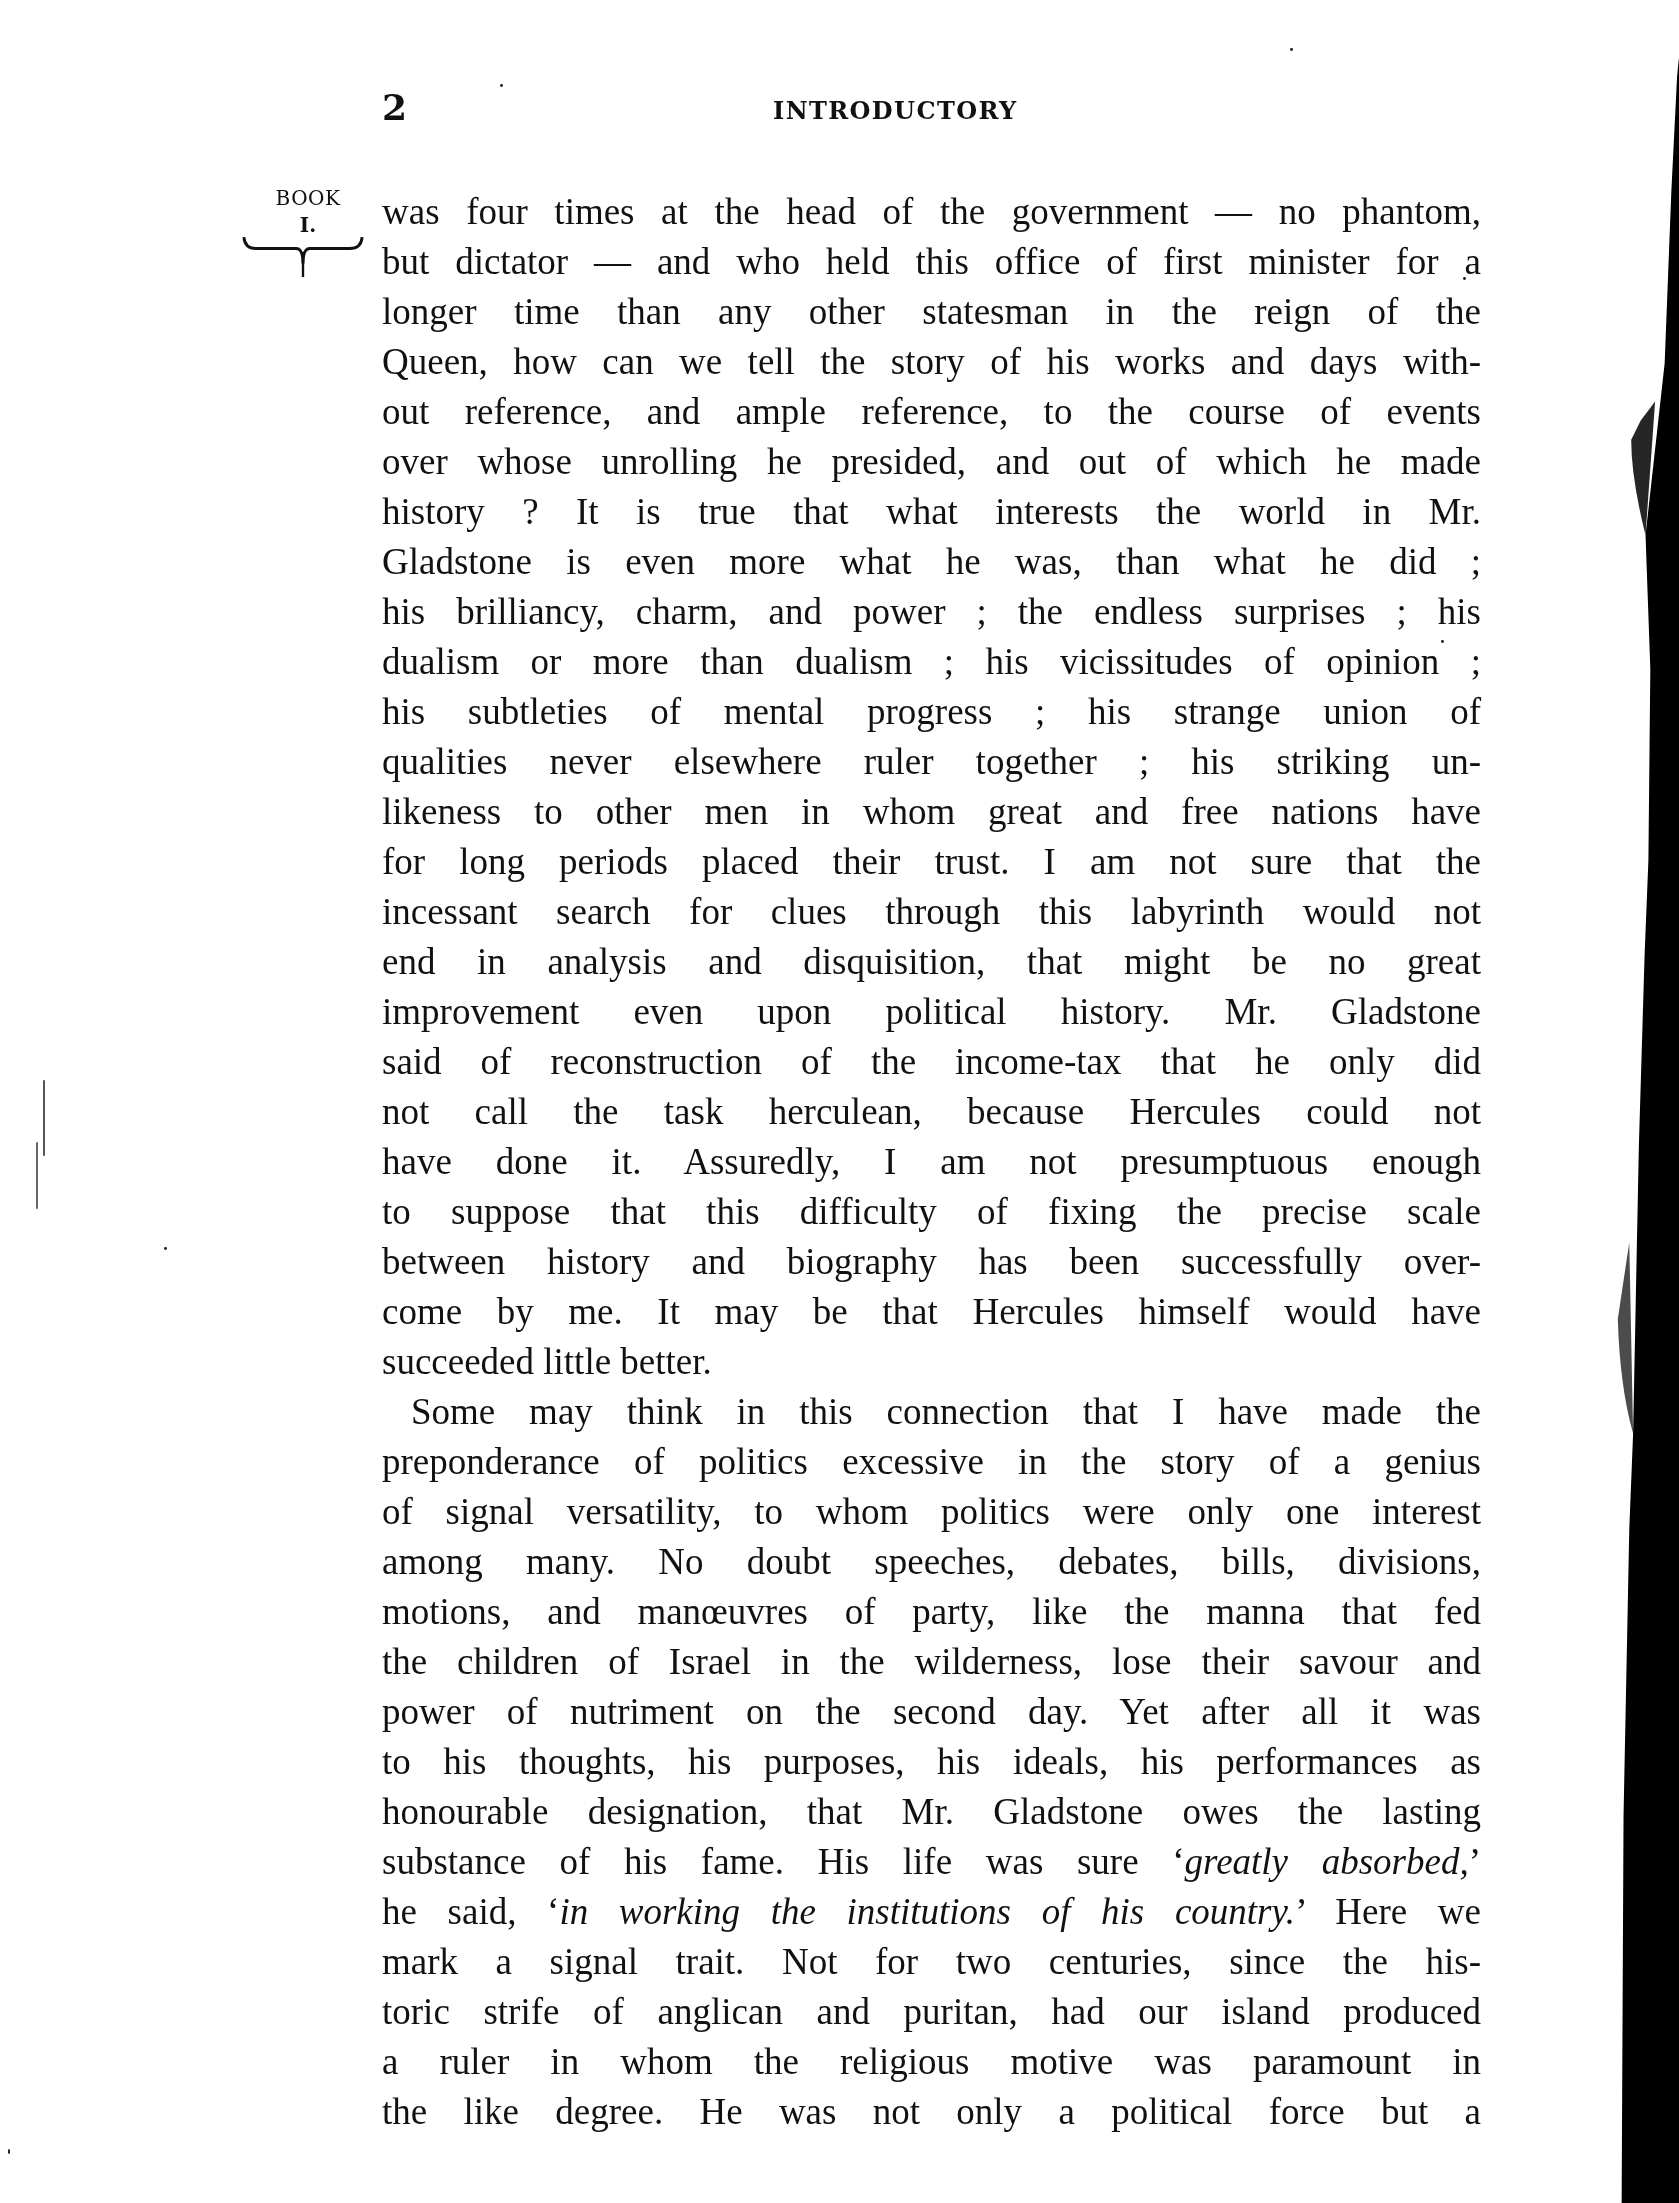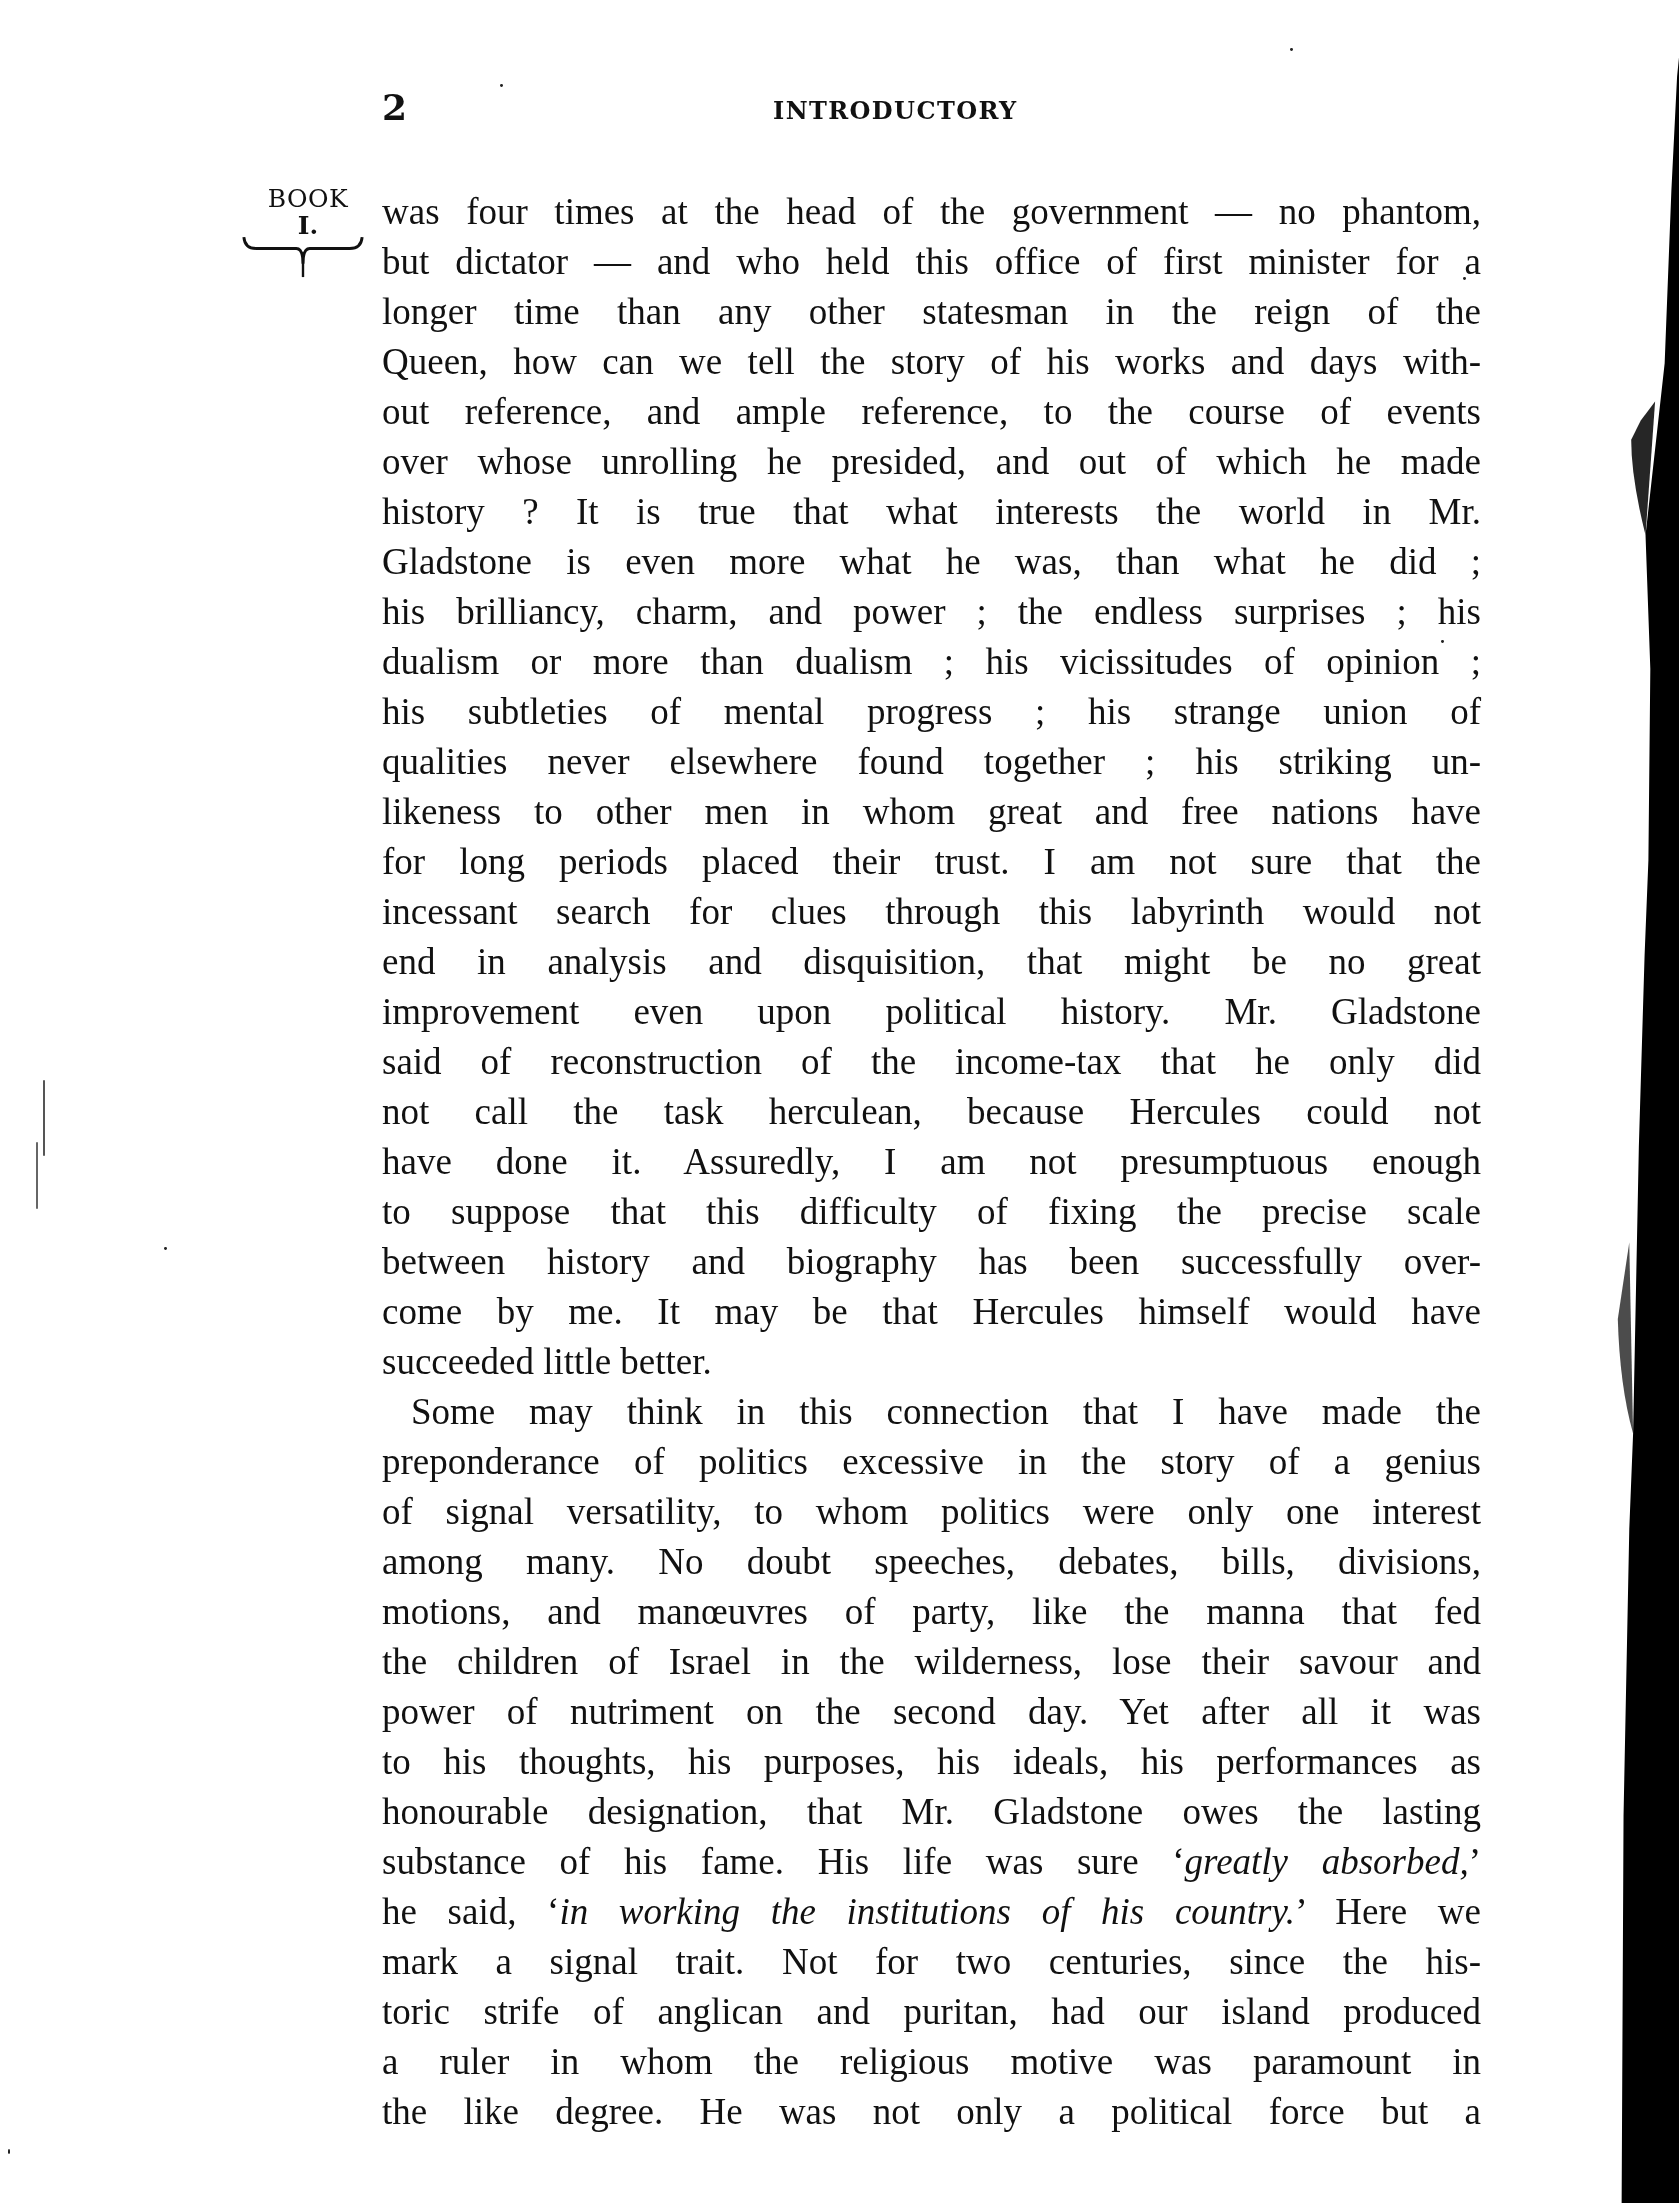--- a/index.html
+++ b/index.html
@@ -31,21 +31,21 @@
     letter-spacing: 1.4px;
     line-height: 29px;
     font-weight: bold;
   }
   .margin-note {
     position: absolute;
     left: 247px;
     top: 184px;
     width: 122px;
     text-align: center;
-    font-size: 25px;
+    font-size: 20px;
     line-height: 29px;
   }
   .margin-note .book-label { display: block; letter-spacing: 0.5px; }
   .margin-note .book-num { display: block; font-weight: bold; margin-top: -1.9px; }
   .brace {
     position: absolute;
     left: 241px;
     top: 235px;
     width: 124px;
     height: 46px;
@@ -105,21 +105,21 @@
         <span class="line"><span>but dictator — and who held this office of first minister for a</span></span>
         <span class="line"><span>longer time than any other statesman in the reign of the</span></span>
         <span class="line"><span>Queen, how can we tell the story of his works and days with-</span></span>
         <span class="line"><span>out reference, and ample reference, to the course of events</span></span>
         <span class="line"><span>over whose unrolling he presided, and out of which he made</span></span>
         <span class="line"><span>history ? It is true that what interests the world in Mr.</span></span>
         <span class="line"><span>Gladstone is even more what he was, than what he did ;</span></span>
         <span class="line"><span>his brilliancy, charm, and power ; the endless surprises ; his</span></span>
         <span class="line"><span>dualism or more than dualism ; his vicissitudes of opinion ;</span></span>
         <span class="line"><span>his subtleties of mental progress ; his strange union of</span></span>
-        <span class="line"><span>qualities never elsewhere found together ; his striking un-</span></span>
+        <span class="line"><span>qualities never elsewhere ruler together ; his striking un-</span></span>
         <span class="line"><span>likeness to other men in whom great and free nations have</span></span>
         <span class="line"><span>for long periods placed their trust. I am not sure that the</span></span>
         <span class="line"><span>incessant search for clues through this labyrinth would not</span></span>
         <span class="line"><span>end in analysis and disquisition, that might be no great</span></span>
         <span class="line"><span>improvement even upon political history. Mr. Gladstone</span></span>
         <span class="line"><span>said of reconstruction of the income-tax that he only did</span></span>
         <span class="line"><span>not call the task herculean, because Hercules could not</span></span>
         <span class="line"><span>have done it. Assuredly, I am not presumptuous enough</span></span>
         <span class="line"><span>to suppose that this difficulty of fixing the precise scale</span></span>
         <span class="line"><span>between history and biography has been successfully over-</span></span>

